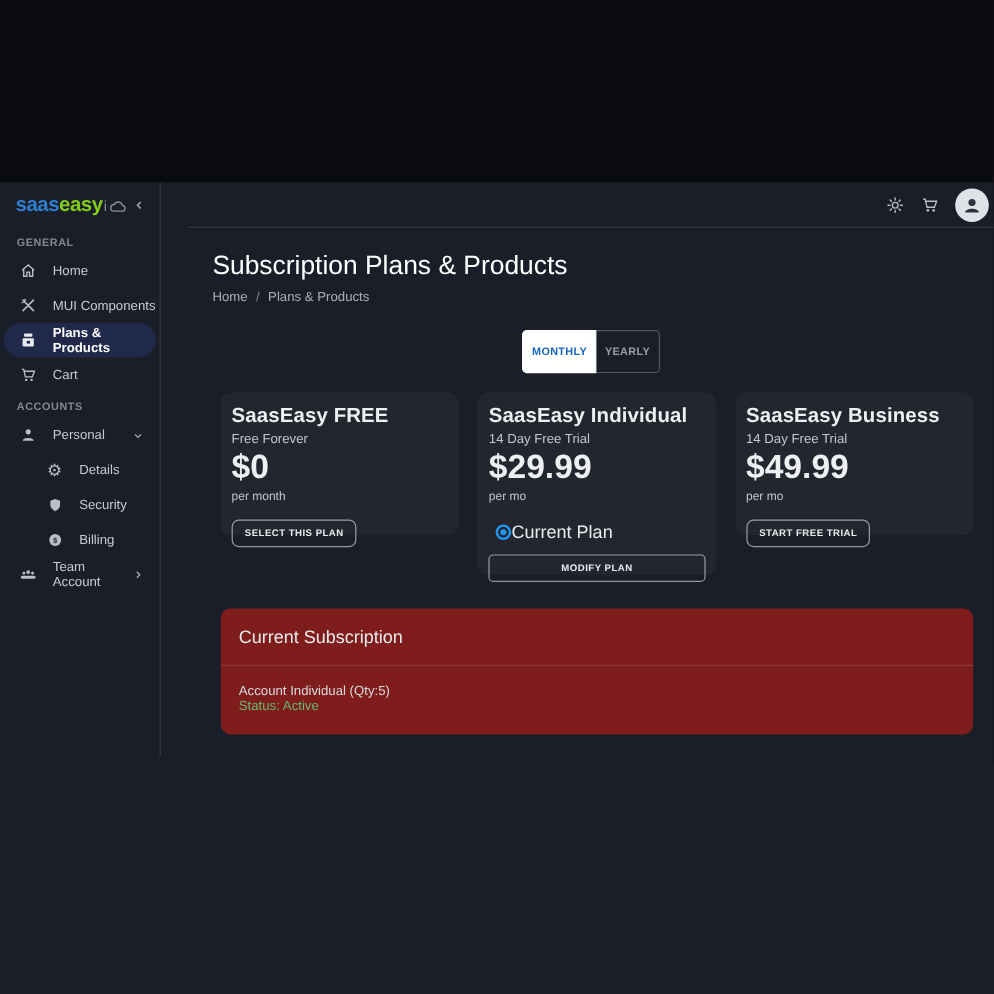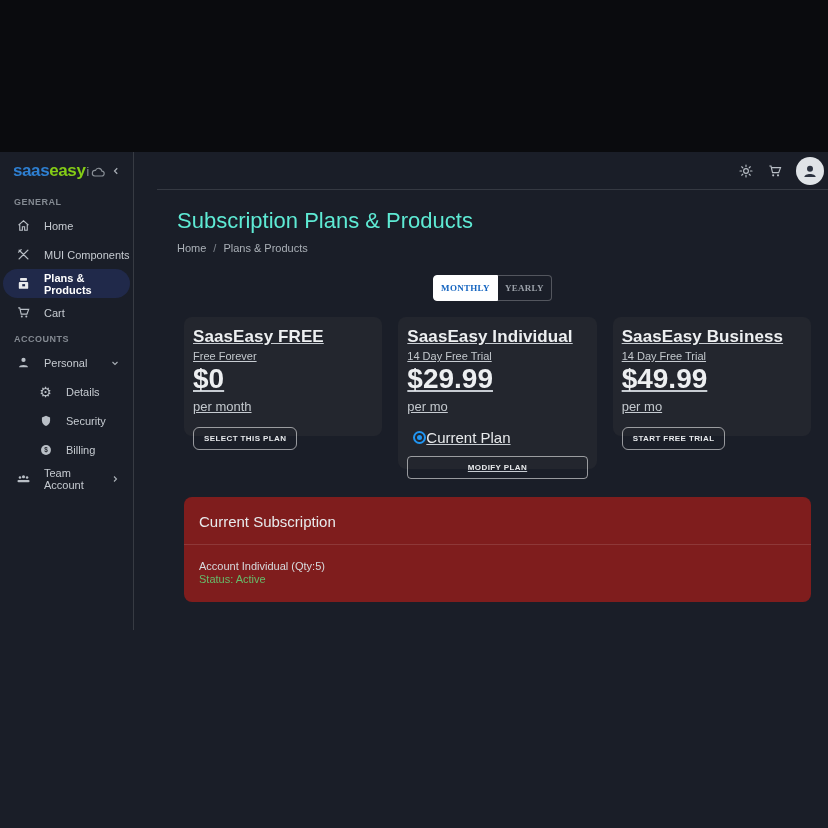--- a/index.html
+++ b/index.html
@@ -31,38 +31,38 @@
   .gear-glyph { font-size:14px; line-height:1; color:#b9bfc6; }
 
   
   .topbar { position:absolute; left:157px; top:0; width:671px; height:38px; border-bottom:1px solid rgba(255,255,255,0.12); display:flex; align-items:center; justify-content:flex-end; gap:13px; padding-right:4px; }
   .icon-btn { width:16px; height:16px; color:#b9bfc6; background:none; border:none; padding:0; cursor:pointer; display:flex; }
   .avatar-btn { width:28px; height:28px; border-radius:50%; background:#dfe3e7; border:none; padding:0; cursor:pointer; display:flex; align-items:center; justify-content:center; color:#2b3240; }
   .avatar-btn svg { width:18px; height:18px; }
 
   
   .content { position:absolute; left:157px; top:38px; width:671px; }
-  .page-title { margin:18px 0 0 20px; font-size:22px; font-weight:400; color:#5eead4; }
+  .page-title { margin:18px 0 0 20px; font-size:22px; font-weight:400; color:#ffffff; }
   .breadcrumb { margin:8px 0 0 20px; font-size:11px; color:#aab0b7; display:flex; gap:7px; align-items:center; }
   .crumb { cursor:pointer; }
   .crumb-sep { color:#7f858d; }
 
   .toggle-row { display:flex; justify-content:center; margin-top:21px; }
   .toggle-group { display:flex; }
-  .toggle-btn { font-size:9px; font-weight:700; letter-spacing:0.3px; padding:0 7px; height:26px; display:flex; align-items:center; background:transparent; border:1px solid rgba(255,255,255,0.25); color:#9aa0a8; cursor:pointer; font-family:Liberation Serif, serif; }
+  .toggle-btn { font-size:9px; font-weight:700; letter-spacing:0.3px; padding:0 7px; height:36px; display:flex; align-items:center; background:transparent; border:1px solid rgba(255,255,255,0.25); color:#9aa0a8; cursor:pointer; font-family:Liberation Sans, sans-serif; }
   .toggle-btn.selected { background:#ffffff; color:#1565c0; border-color:#ffffff; border-radius:4px 0 0 4px; }
   .toggle-btn.unselected { border-left:none; border-radius:0 4px 4px 0; }
 
   .cards-row { display:flex; gap:16px; margin:16px 17px 0 27px; align-items:flex-start; }
-  .plan-card { flex:1 1 0; background:#23262e; border-radius:8px; padding:10px 9px; height:119px; position:relative;text-decoration:underline; }
+  .plan-card { flex:1 1 0; background:#23262e; border-radius:8px; padding:10px 9px; height:119px; position:relative; }
   .plan-card.tall { height:152px; }
   .plan-name { font-size:17px; font-weight:700; color:#edeff1; letter-spacing:0.1px; }
   .plan-sub { font-size:11px; color:#c3c8cd; margin-top:3px; }
   .plan-price { font-size:28px; font-weight:700; color:#edeff1; margin-top:2px; line-height:1.05; }
-  .plan-period { font-size:13px; color:#c3c8cd; margin-top:6px; }
+  .plan-period { font-size:10px; color:#c3c8cd; margin-top:6px; }
   .cta-btn { margin-top:13px; display:inline-block; background:transparent; border:1px solid rgba(255,255,255,0.55); border-radius:6px; padding:6px 10px; font-size:8px; font-weight:700; letter-spacing:0.4px; color:#e8eaec; cursor:pointer; font-family:inherit; }
   .current-row { display:flex; align-items:center; margin-top:15px; padding-left:6px; }
   .radio-outer { width:13px; height:13px; border-radius:50%; border:2px solid #2196f3; display:flex; align-items:center; justify-content:center; cursor:pointer; flex:0 0 auto; }
   .radio-dot { width:5px; height:5px; border-radius:50%; background:#2196f3; }
   .current-label { font-size:15px; color:#e8eaec; }
   .cta-full { display:block; width:100%; margin-top:10px; background:transparent; border:1px solid rgba(255,255,255,0.55); border-radius:4px; padding:6px 0; text-align:center; font-size:8px; font-weight:700; letter-spacing:0.4px; color:#e8eaec; cursor:pointer; font-family:inherit; }
 
   .subscription-panel { margin:28px 17px 0 27px; background:#7f1d1d; border-radius:8px; }
   .panel-header { padding:16px 15px 14px; font-size:15px; color:#e8eaec; border-bottom:1px solid rgba(255,255,255,0.12); }
   .panel-body { padding:15px 15px 17px; font-size:11px; line-height:12.5px; color:#d7dadd; }

